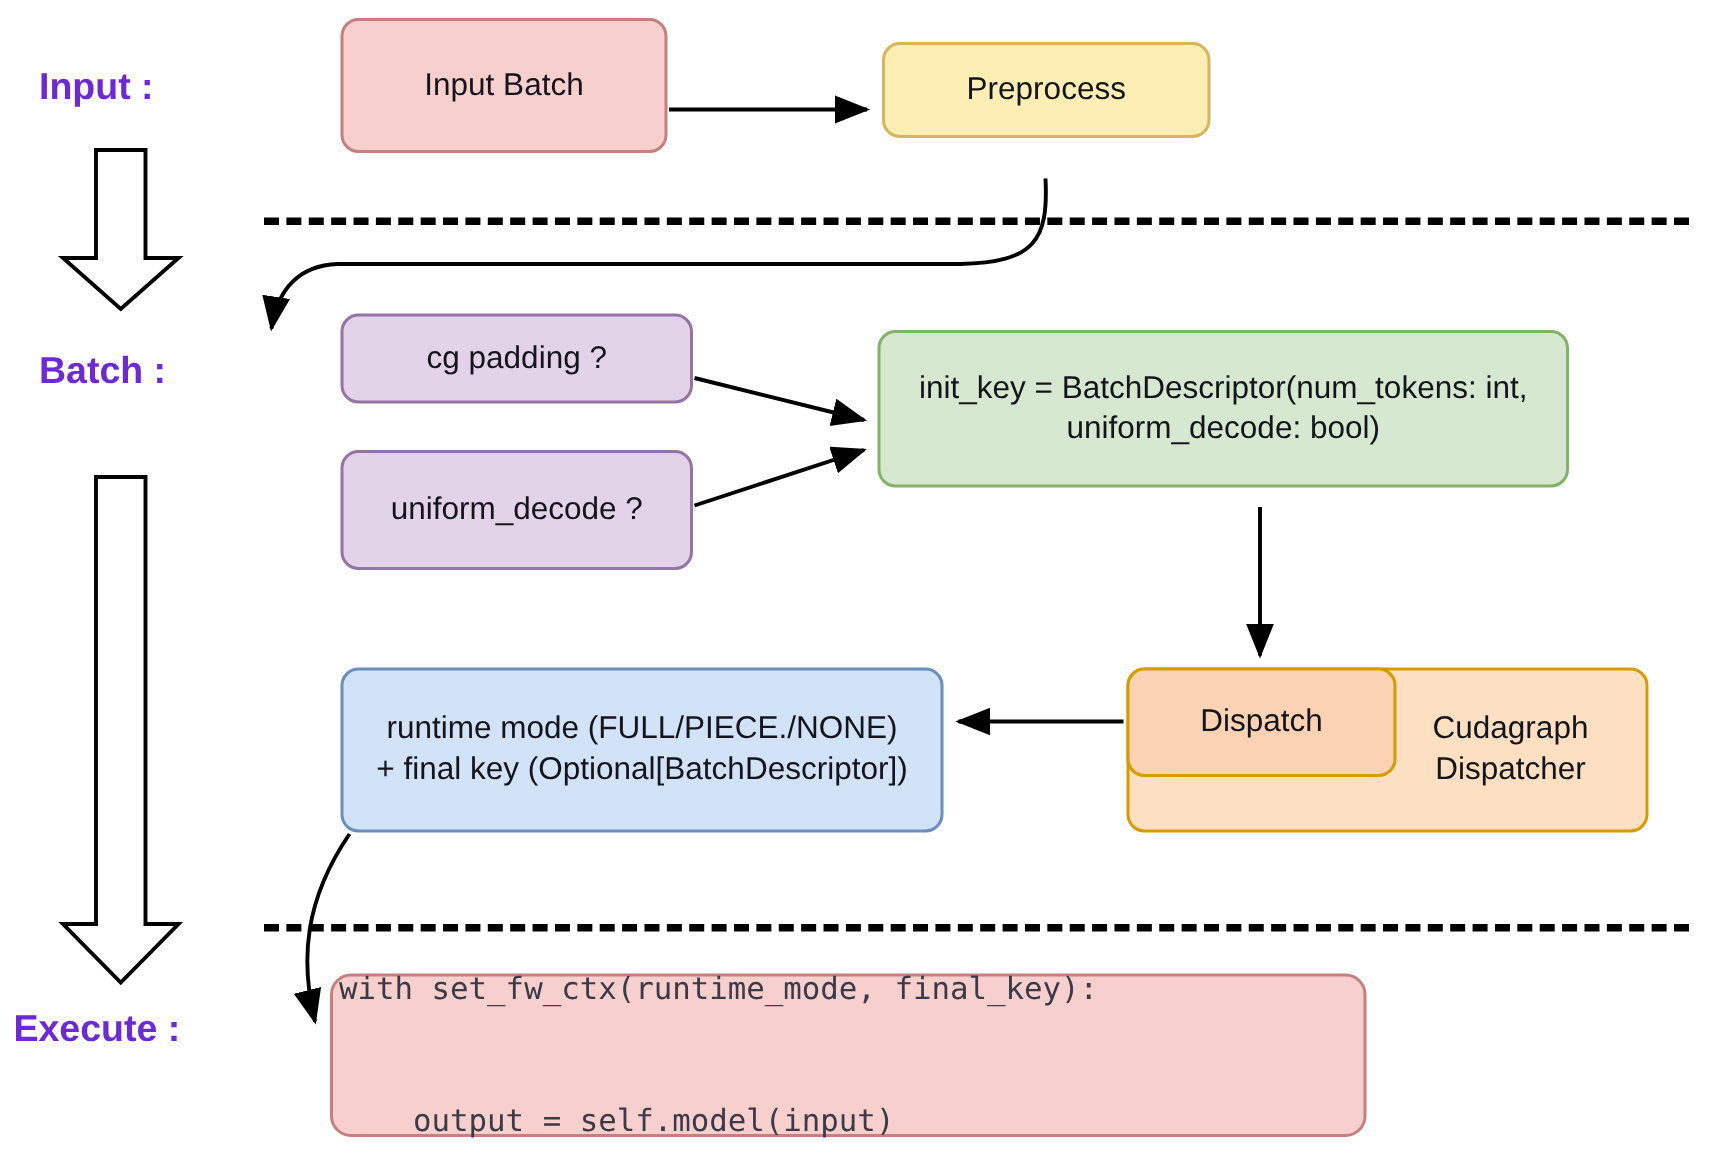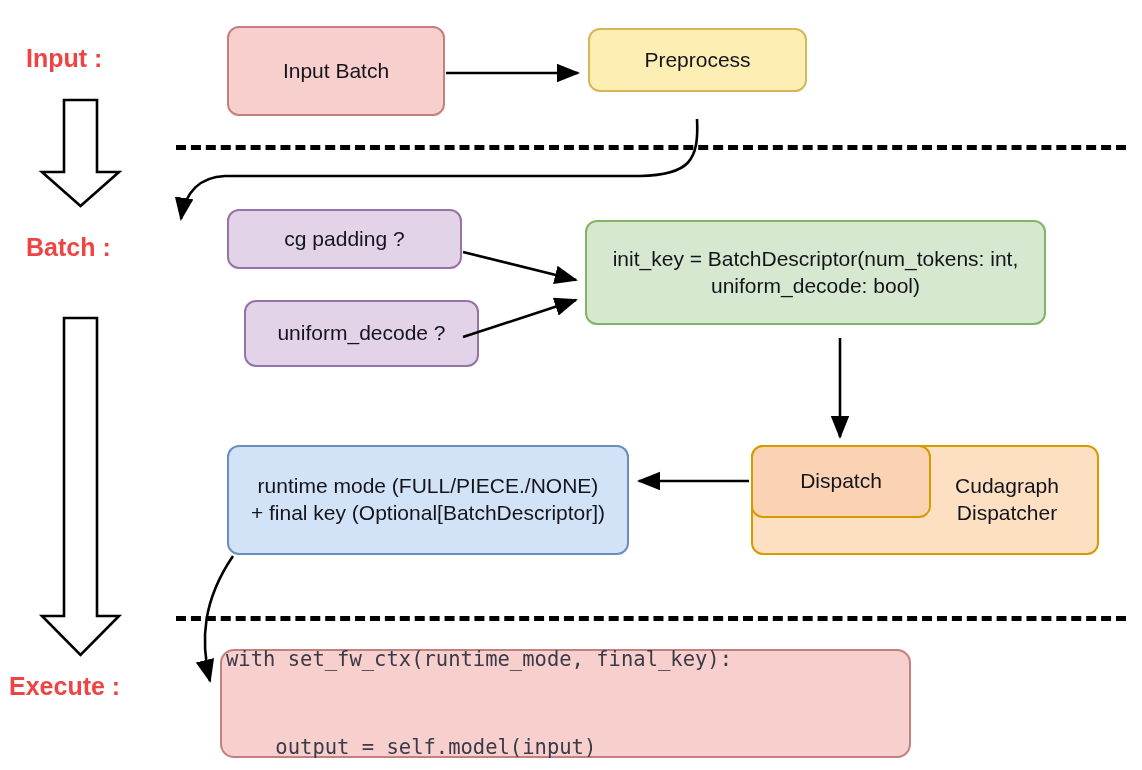--- a/index.html
+++ b/index.html
@@ -13,21 +13,21 @@
     height: 770px;
     background: #ffffff;
     overflow: hidden;
     font-family: "Liberation Sans", sans-serif;
   }
   .stage-label {
     position: absolute;
     font-family: "Liberation Sans", sans-serif;
     font-weight: bold;
     font-size: 25px;
-    color: #ef4444;
+    color: #6d28d9;
     white-space: nowrap;
     letter-spacing: 0px;
   }
   .node {
     position: absolute;
     box-sizing: border-box;
     border-radius: 12px;
     border: 2px solid #000;
     display: flex;
     align-items: center;
@@ -102,33 +102,33 @@
 
   <div class="stage-label" style="left:26px; top:44px;">Input :</div>
 
   <div class="stage-label" style="left:26px; top:233px;">Batch :</div>
 
   <div class="stage-label" style="left:9px; top:672px;">Execute :</div>
 
   <div class="dash-sep" style="left:176px; top:145px; width:950px;"></div>
   <div class="dash-sep" style="left:176px; top:616px; width:950px;"></div>
 
-  <div class="node node-pink" style="left:227px; top:26px; width:218px; height:90px;">
+  <div class="node node-pink" style="left:227px; top:12px; width:218px; height:90px;">
     <span class="node-label">Input Batch</span>
   </div>
 
   <div class="node node-yellow" style="left:588px; top:28px; width:219px; height:64px;">
     <span class="node-label">Preprocess</span>
   </div>
 
   <div class="node node-purple" style="left:227px; top:209px; width:235px; height:60px;">
     <span class="node-label">cg padding ?</span>
   </div>
 
-  <div class="node node-purple" style="left:227px; top:300px; width:235px; height:67px;margin-left:17px;">
+  <div class="node node-purple" style="left:227px; top:300px; width:235px; height:80px;">
     <span class="node-label">uniform_decode ?</span>
   </div>
 
   <div class="node node-green" style="left:585px; top:220px; width:461px; height:105px;">
     <span>
       <span class="node-label">init_key = BatchDescriptor(num_tokens: int,</span>
       <span class="node-label">uniform_decode: bool)</span>
     </span>
   </div>
 

